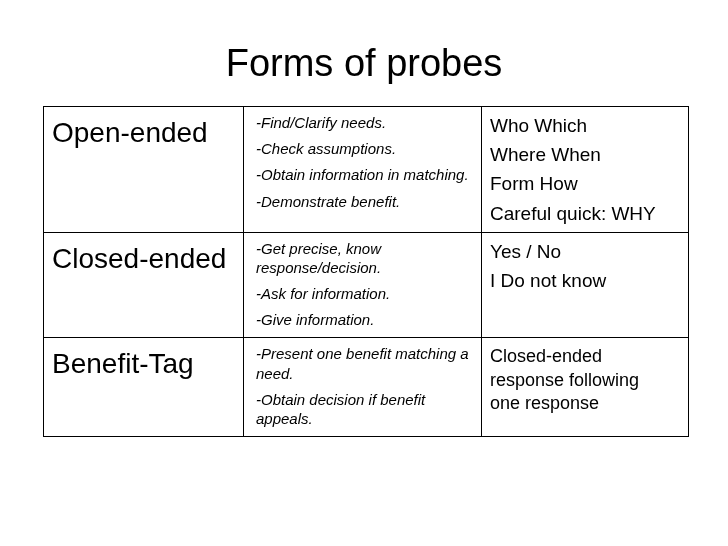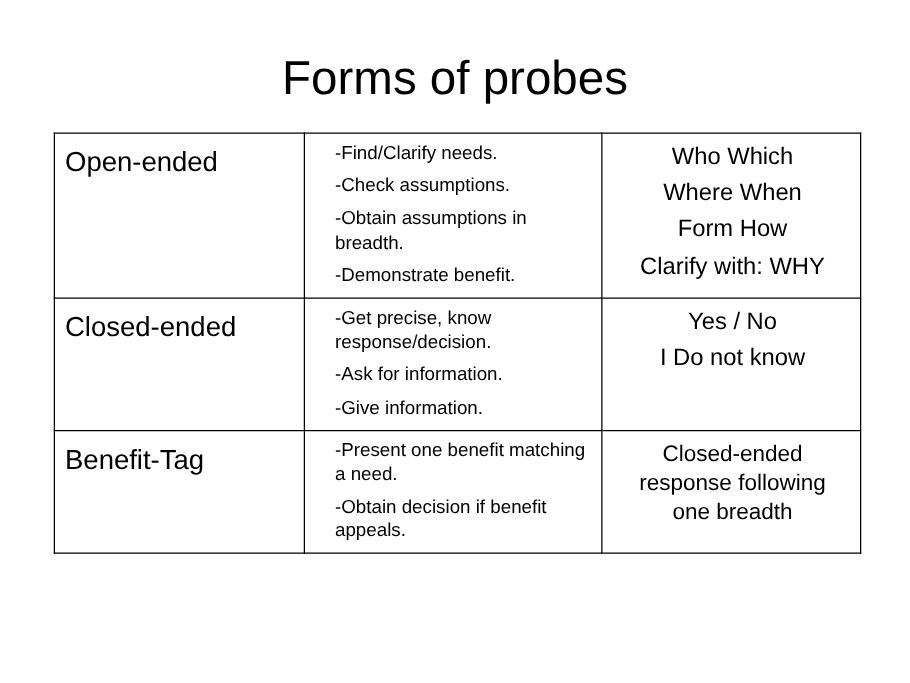--- a/index.html
+++ b/index.html
@@ -59,44 +59,44 @@
   }
   .hdr-cell {
     font-size: 21px;
     font-weight: bold;
     padding: 5px 0 4px 8px;
     line-height: 1.1;
   }
 
   
   .form-cell {
-    font-size: 22px;
+    font-size: 28px;
     padding: 10px 0 6px 8px;
     line-height: 1.15;
   }
 
   
   .obj-cell {
     font-size: 15px;
     padding: 6px 10px 6px 8px;
     line-height: 1.28;
   }
   .obj-cell .line {
-    margin: 0 0 7px 16px;
+    margin: 0 0 7px 4px;
+    font-style: italic;
   }
   .obj-cell .line:last-child {
     margin-bottom: 2px;
   }
 
   
   .con-cell {
     font-size: 19px;
     padding: 7px 6px 6px 8px;
     line-height: 1.22;
-    text-align: center;
   }
   .con-cell .line {
     margin: 0 0 6px 0;
   }
   .con-cell .line:last-child {
     margin-bottom: 1px;
   }
   .con-cell.tight {
     font-size: 18px;
     line-height: 1.3;
@@ -122,30 +122,30 @@
       <tbody>
 
         <tr>
           <td>
             <div class="form-cell">Open-ended</div>
           </td>
           <td>
             <div class="obj-cell">
               <div class="line">-Find/Clarify needs.</div>
               <div class="line">-Check assumptions.</div>
-              <div class="line">-Obtain assumptions in breadth.</div>
+              <div class="line">-Obtain information in matching.</div>
               <div class="line">-Demonstrate benefit.</div>
             </div>
           </td>
           <td>
             <div class="con-cell">
               <div class="line">Who  Which</div>
               <div class="line">Where  When</div>
               <div class="line">Form  How</div>
-              <div class="line">Clarify with: WHY</div>
+              <div class="line">Careful quick: WHY</div>
             </div>
           </td>
         </tr>
 
         <tr>
           <td>
             <div class="form-cell">Closed-ended</div>
           </td>
           <td>
             <div class="obj-cell">
@@ -169,21 +169,21 @@
           <td>
             <div class="obj-cell">
               <div class="line">-Present one benefit matching a need.</div>
               <div class="line">-Obtain decision if benefit appeals.</div>
             </div>
           </td>
           <td>
             <div class="con-cell tight">
               <div class="line">Closed-ended</div>
               <div class="line">response following</div>
-              <div class="line">one breadth</div>
+              <div class="line">one response</div>
             </div>
           </td>
         </tr>
       </tbody>
     </table>
   </div>
 
 </div>
 
 </body></html>

